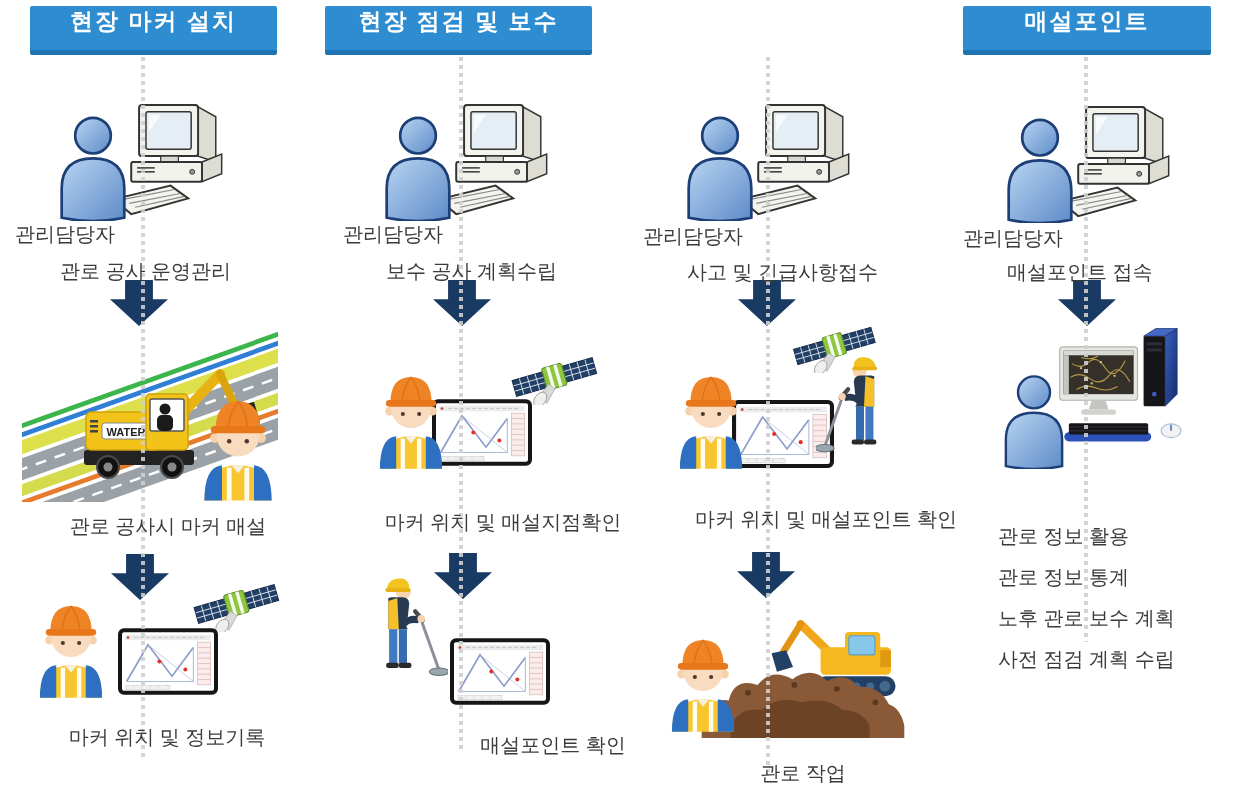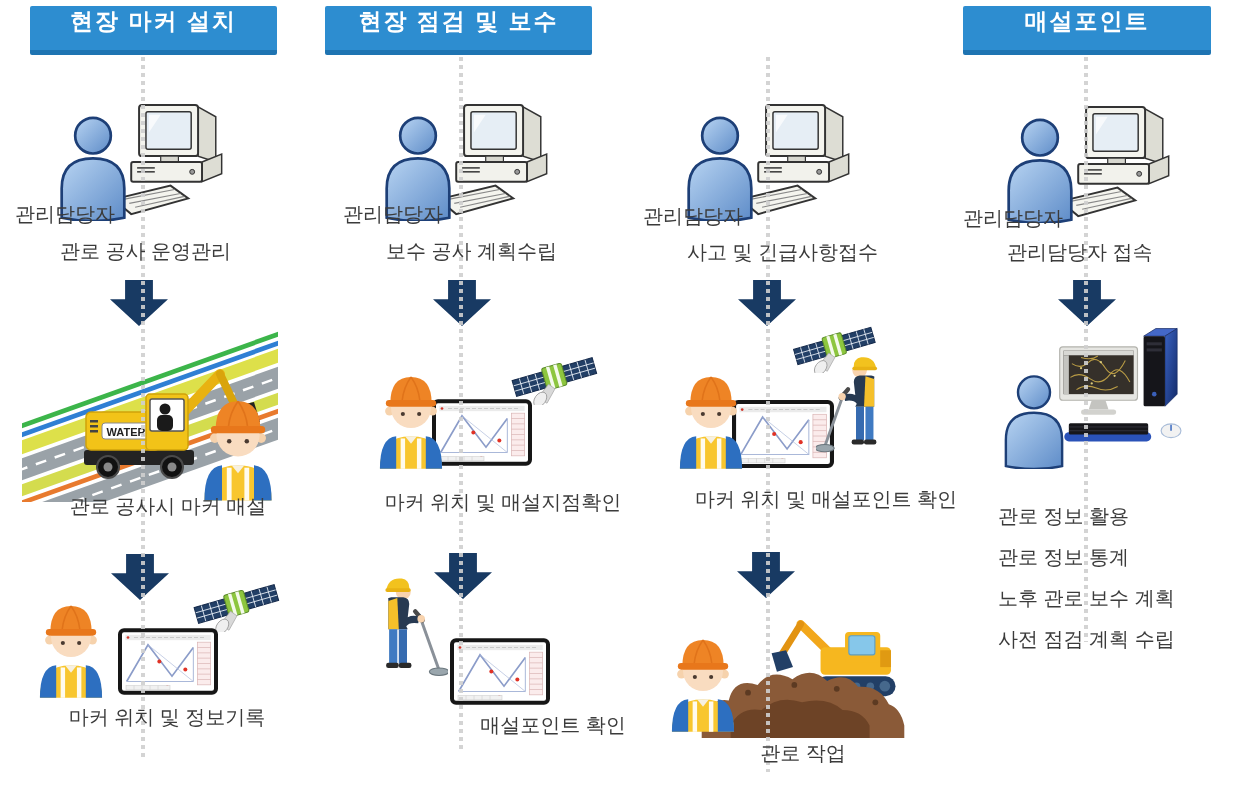--- a/index.html
+++ b/index.html
@@ -5,21 +5,21 @@
   html,body{margin:0;padding:0;background:#fff;}
   body{font-family:"Liberation Sans","DejaVu Sans",sans-serif;}
   .canvas{position:relative;width:1250px;height:785px;background:#ffffff;overflow:hidden;}
   .hdr{position:absolute;top:6px;height:44px;background:#2d8dd0;border-bottom:5px solid #1e74b2;border-radius:2px;
        display:flex;align-items:flex-start;justify-content:center;color:#fff;font-size:23px;font-weight:bold;
        letter-spacing:2px;z-index:4;}
   .dots{position:absolute;width:4px;z-index:3;opacity:.9;
         background-image:repeating-linear-gradient(to bottom,#cfcfcf 0 4px,transparent 4px 8px);}
   .arrow{position:absolute;width:58px;height:46px;background:#183a63;z-index:2;
          clip-path:polygon(26% 0,74% 0,74% 42%,100% 42%,50% 100%,0 42%,26% 42%);}
-  .lbl{position:absolute;color:#3b3b3b;font-size:20px;line-height:24px;white-space:nowrap;z-index:5;}
+  .lbl{position:absolute;color:#3b3b3b;font-size:20px;line-height:24px;white-space:nowrap;z-index:5;margin-top:20px;}
   .lbl.c{text-align:center;padding-left:28px;}
   .illus{position:absolute;z-index:1;}
 </style>
 </head>
 <body>
 
 <div class="canvas">
 
   <svg width="0" height="0" style="position:absolute" aria-hidden="true">
     <defs>
@@ -235,21 +235,21 @@
     <use href="#sym-person" x="0" y="10" width="76" height="108"></use>
   </svg>
 
   <div class="lbl" style="left:15px;top:202px">관리담당자</div>
   <div class="lbl" style="left:60px;top:239px">관로 공사 운영관리</div>
   <div class="lbl" style="left:343px;top:202px">관리담당자</div>
   <div class="lbl" style="left:386px;top:239px">보수 공사 계획수립</div>
   <div class="lbl" style="left:643px;top:204px">관리담당자</div>
   <div class="lbl" style="left:687px;top:240px">사고 및 긴급사항접수</div>
   <div class="lbl" style="left:963px;top:206px">관리담당자</div>
-  <div class="lbl" style="left:1007px;top:240px">관리담당자 접속</div>
+  <div class="lbl" style="left:1007px;top:240px">매설포인트 접속</div>
 
   <div class="arrow" style="left:110px;top:280px"></div>
   <div class="arrow" style="left:433px;top:280px"></div>
   <div class="arrow" style="left:738px;top:280px"></div>
   <div class="arrow" style="left:1058px;top:280px"></div>
 
   <svg class="illus" style="left:22px;top:330px" width="256" height="172" viewBox="0 0 256 172">
     <g>
       <polygon points="-5,95 275,-5 275,0 -5,100" fill="#3cb54a"></polygon>
       <polygon points="-5,104 275,4 275,9 -5,109" fill="#2f7fd4"></polygon>

